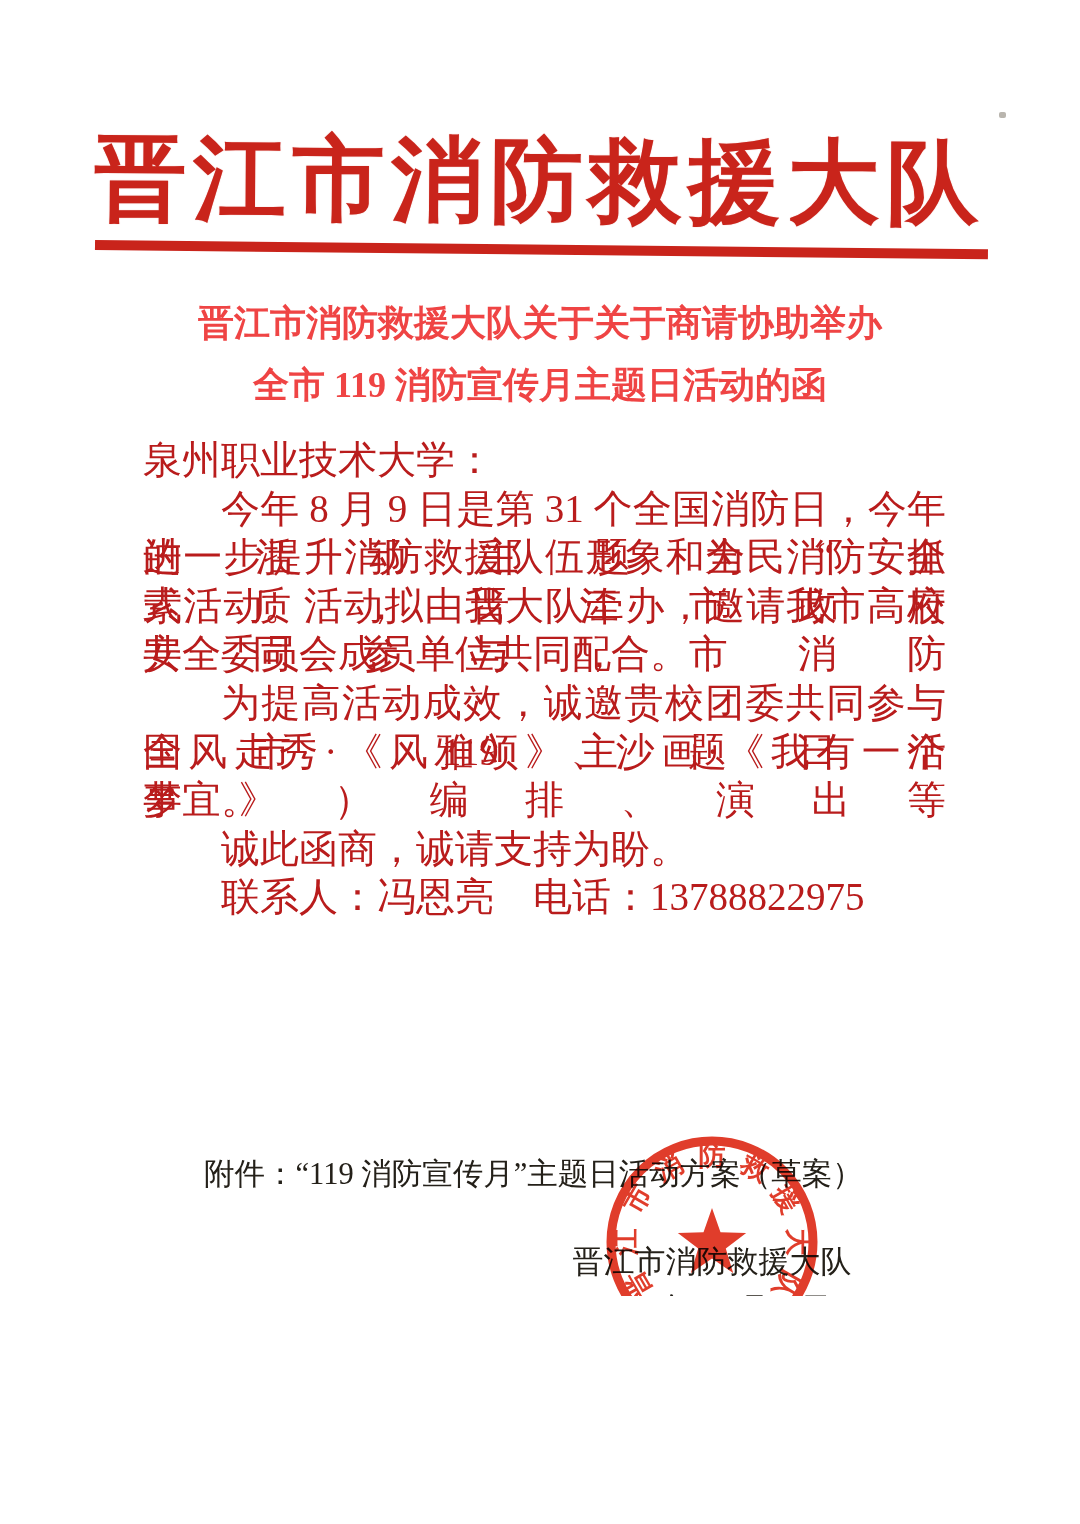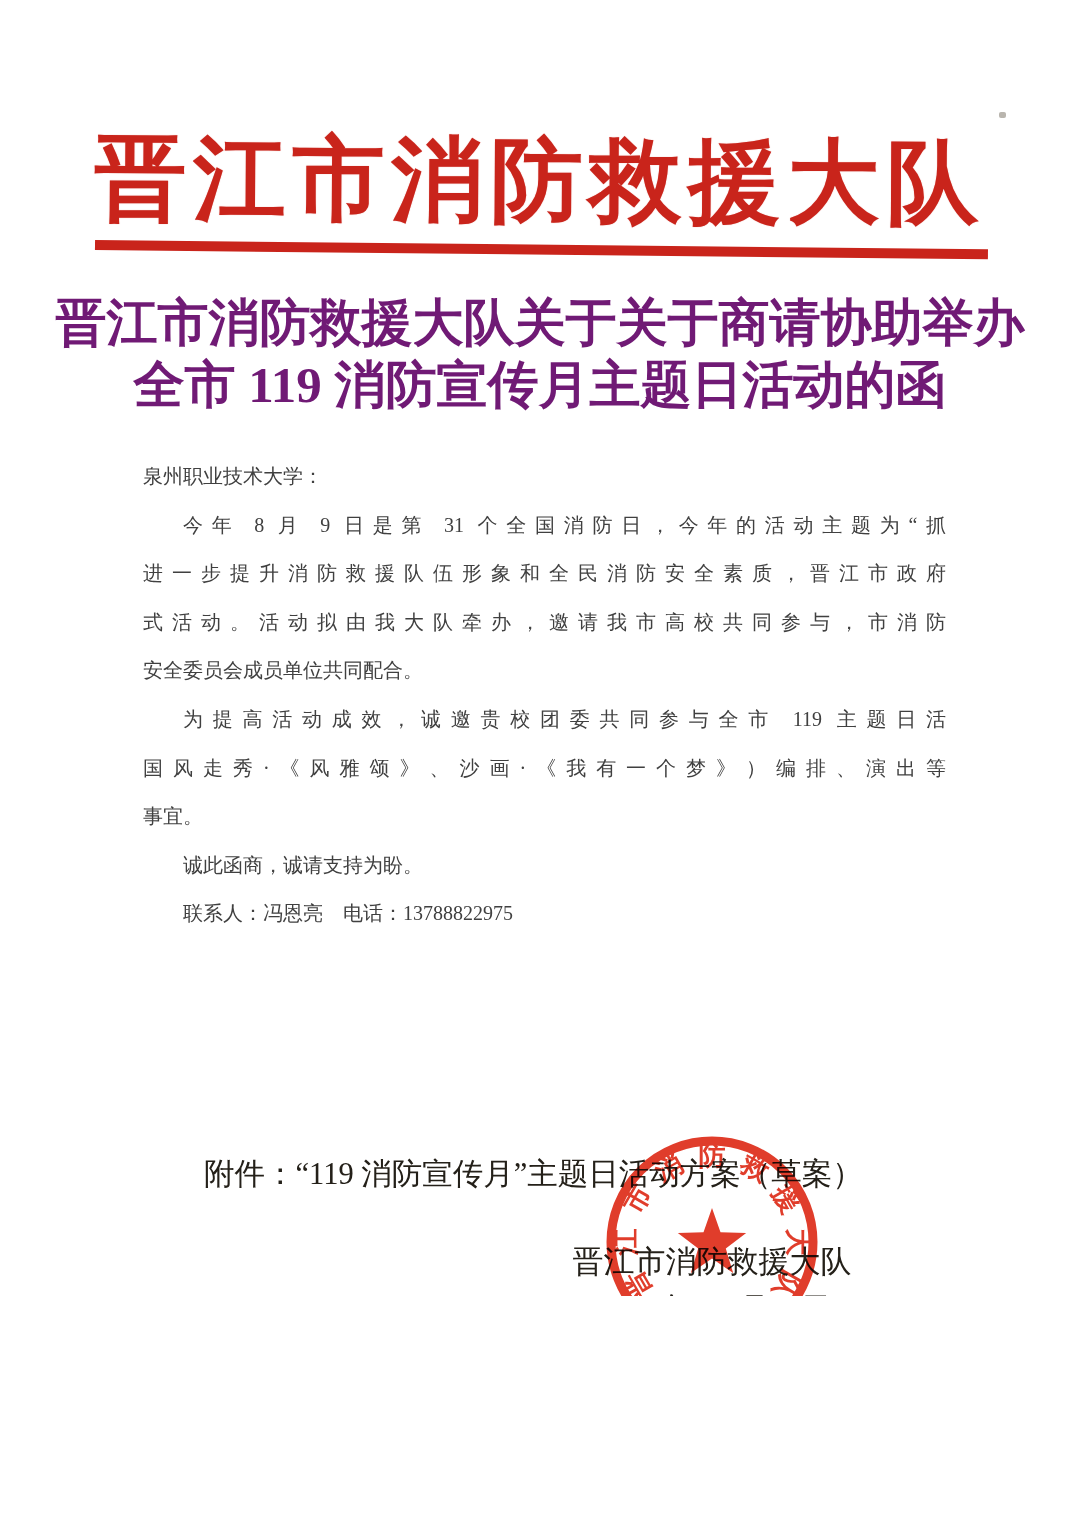--- a/index.html
+++ b/index.html
@@ -18,26 +18,26 @@
     position:absolute;left:95px;top:240px;width:893px;height:10px;
     background:#c9241b;transform:rotate(0.6deg);transform-origin:left center;
   }
   .rule-bottom{
     position:absolute;left:120px;top:1414px;width:850px;height:8px;
     background:#d6281c;transform:rotate(-0.85deg);transform-origin:left center;
   }
   
   .doc-title{
     position:absolute;left:0;right:0;top:292px;text-align:center;
-    font-size:51px;font-weight:bold;line-height:62px;color:#701a75;
+    font-size:36px;font-weight:bold;line-height:62px;color:#ef4444;
   }
   
   .body-block{
-    position:absolute;left:143px;top:452px;width:803px;
-    font-size:20px;line-height:48.6px;color:#404040;
+    position:absolute;left:143px;top:436px;width:803px;
+    font-size:39px;line-height:48.6px;color:#b91c1c;
   }
   .ln{height:48.6px;overflow:visible;}
   .j{text-align:justify;text-align-last:justify;}
   .ind{text-indent:2em;}
   .attachment-line{
     position:absolute;left:143px;top:1150px;width:803px;
     font-size:30.5px;line-height:48.6px;text-indent:2em;color:#242019;
   }
   
   .sign-block{

